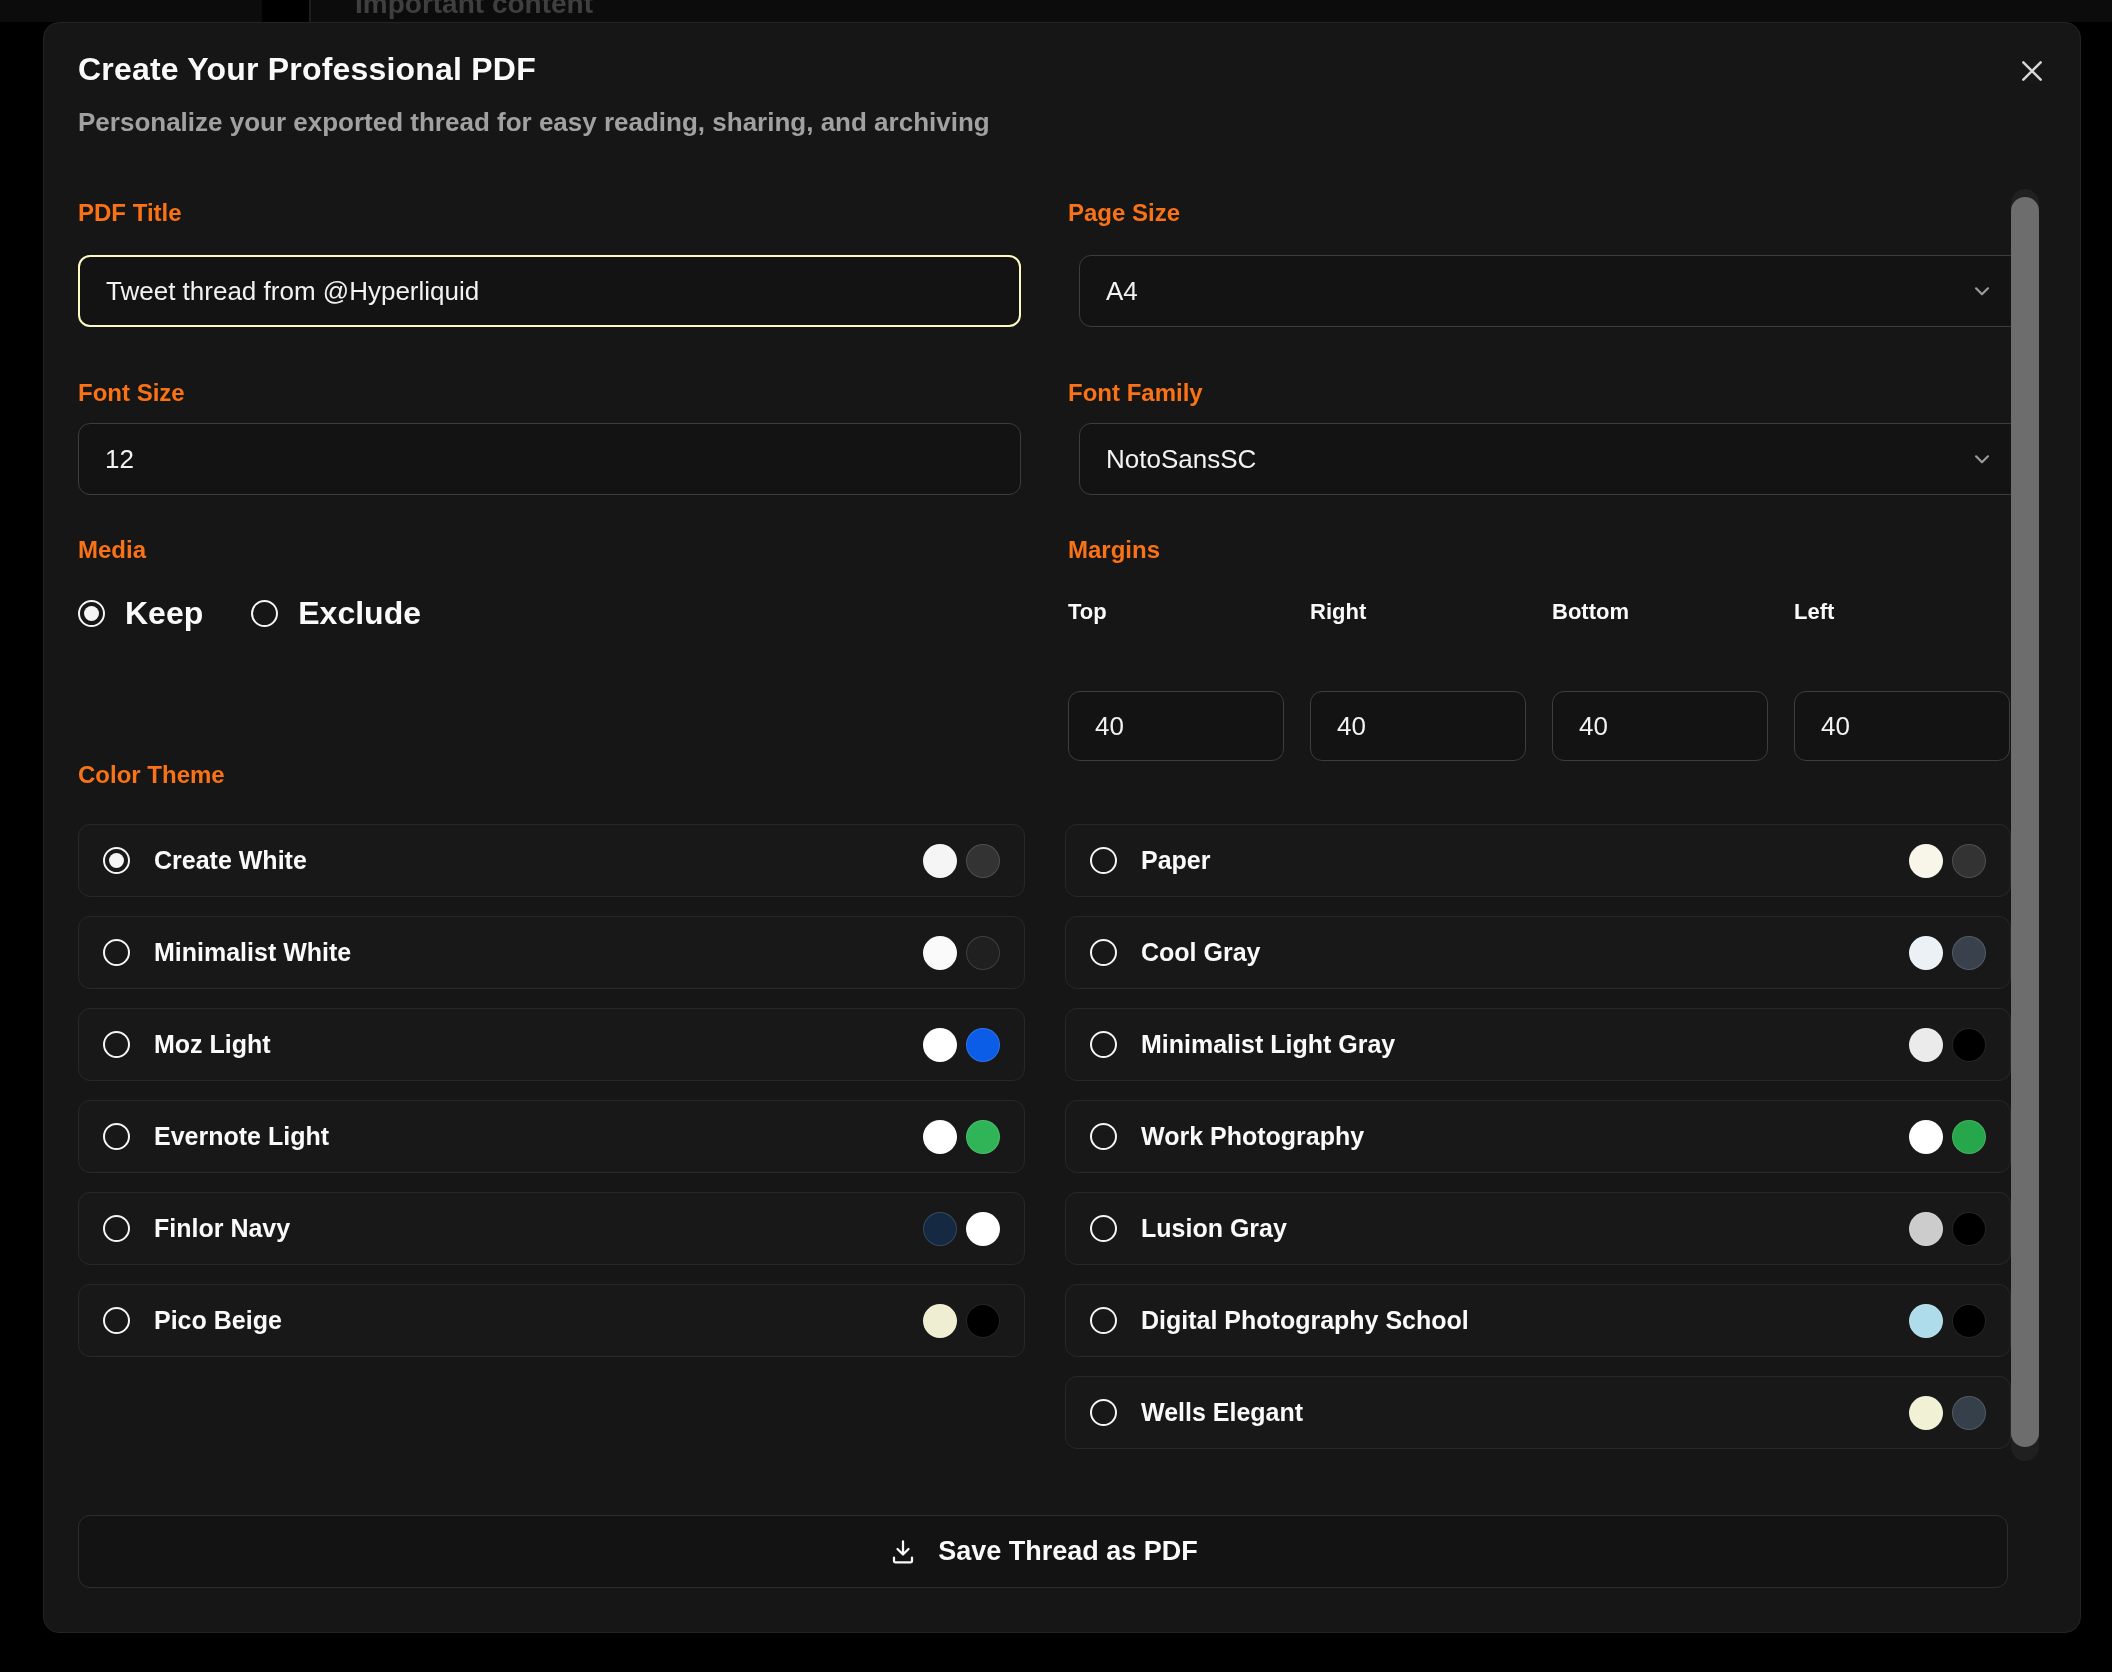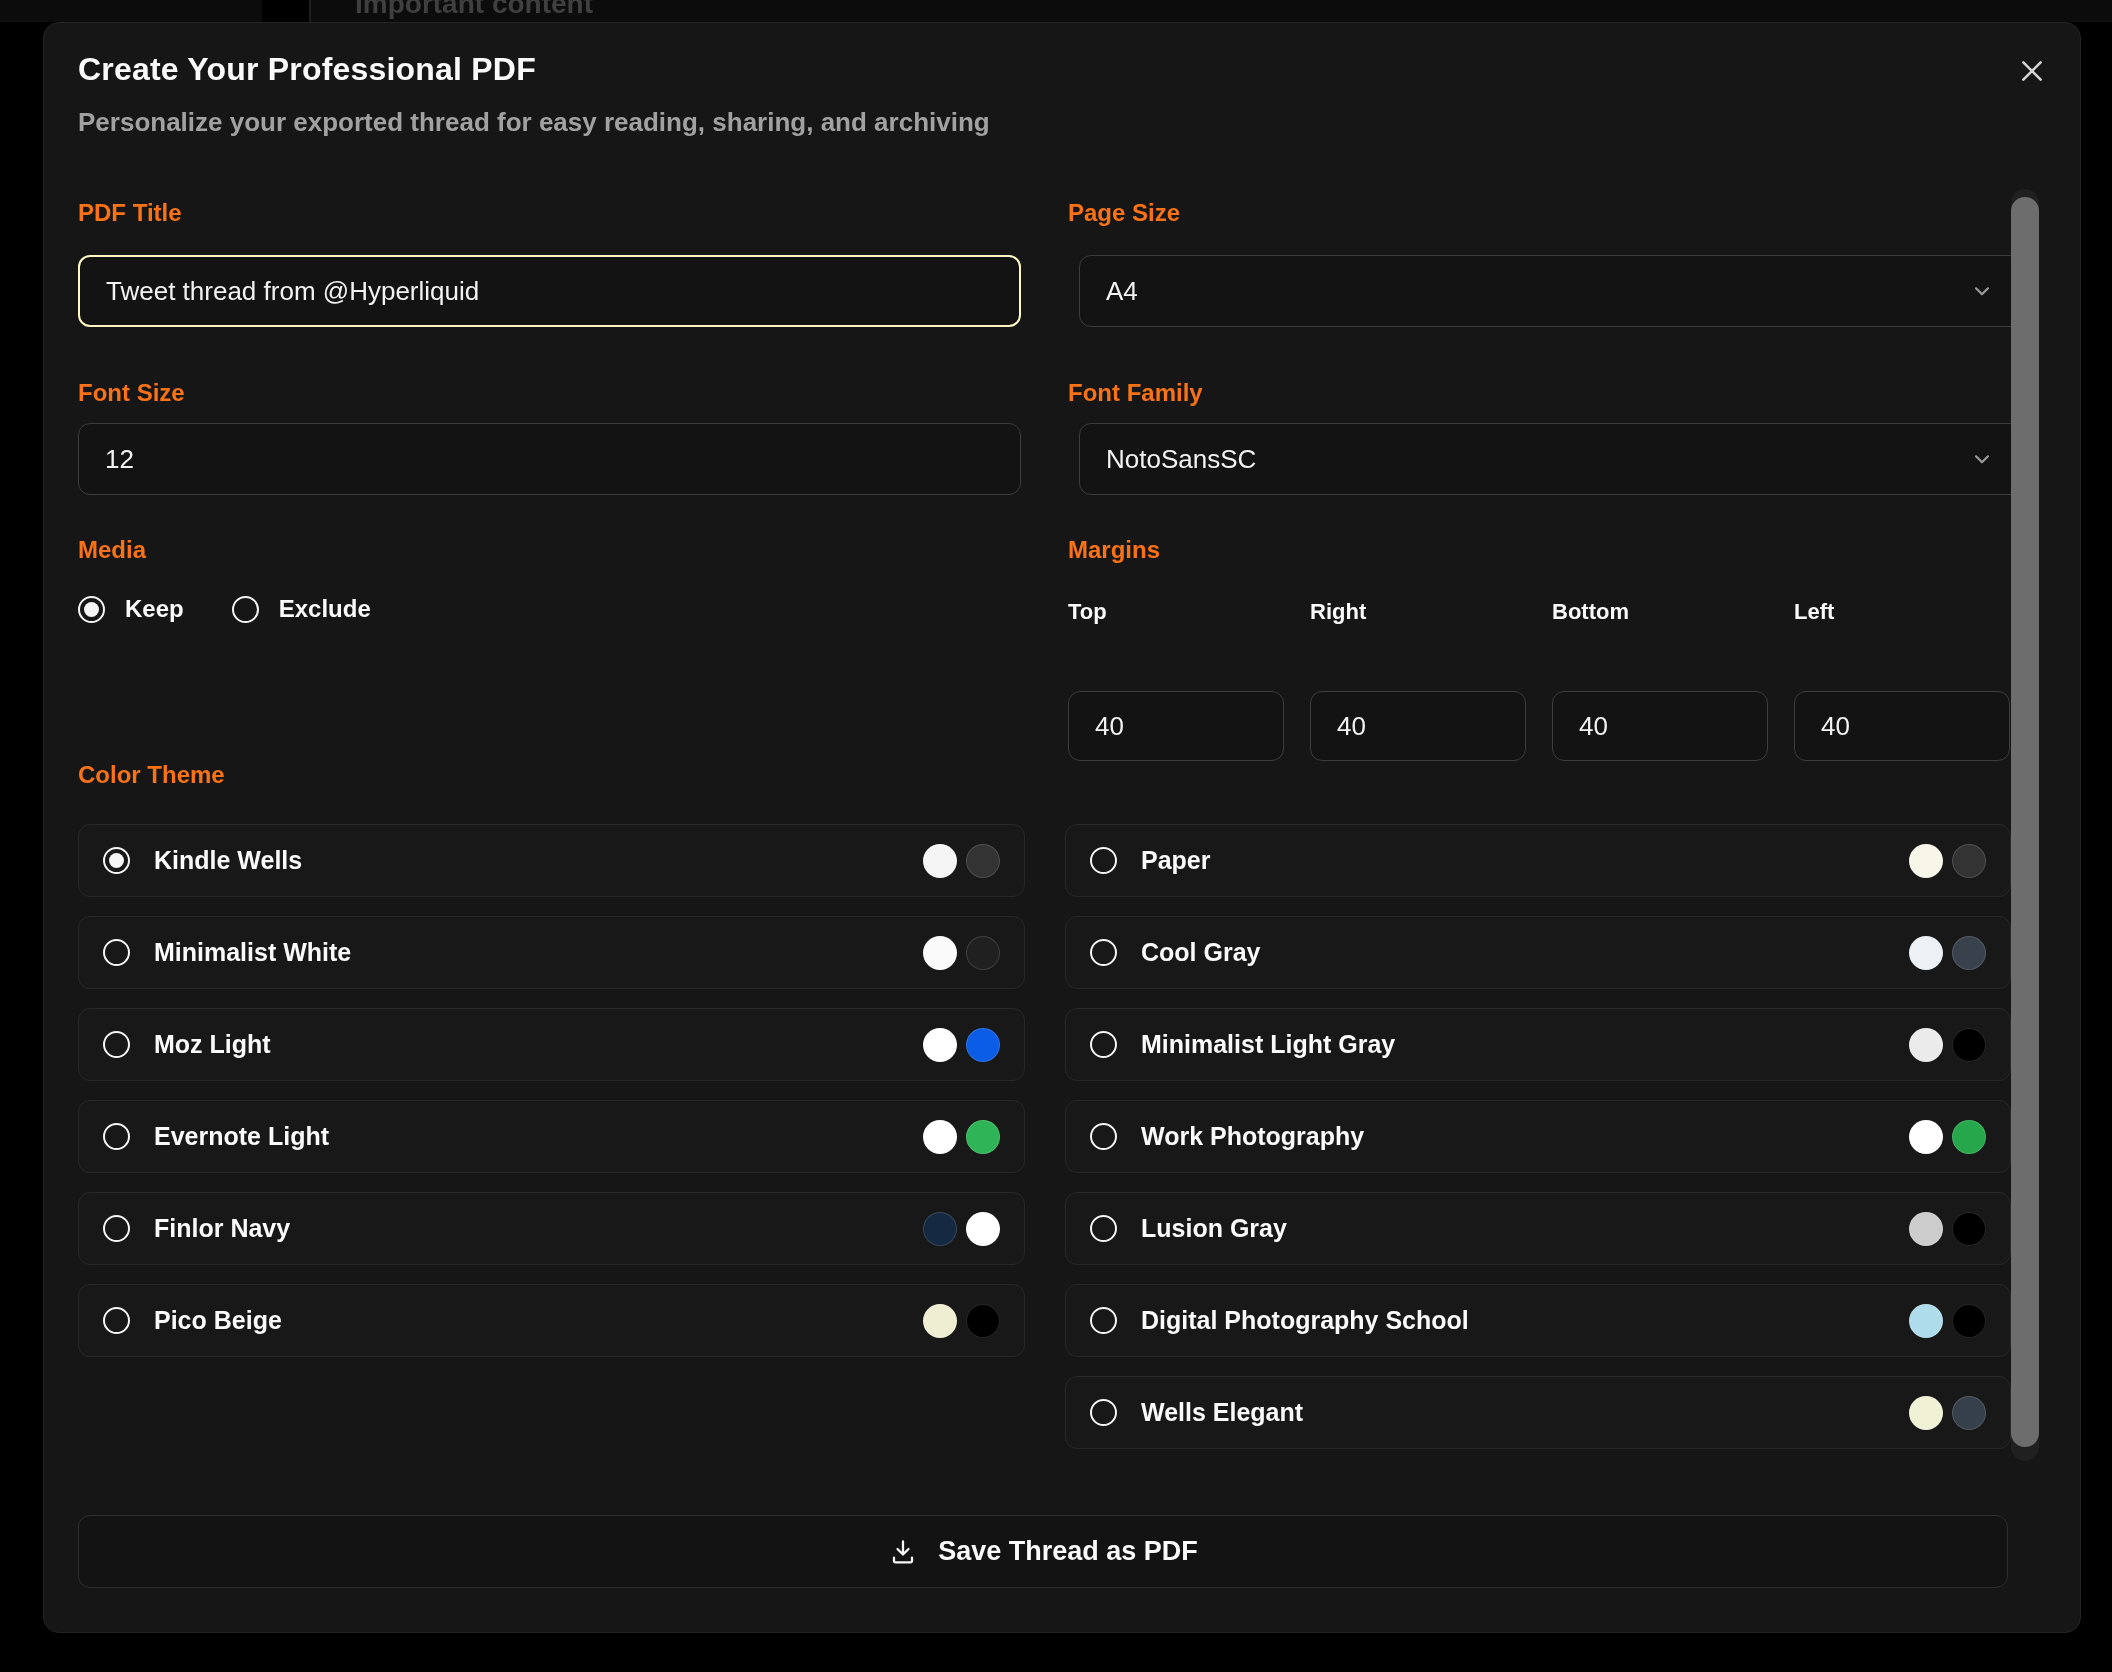--- a/index.html
+++ b/index.html
@@ -34,21 +34,21 @@
     font-family:"Liberation Sans","DejaVu Sans",sans-serif;font-size:26px;padding:0 26px;
   }
   .tinput{outline:none;}
   .tinput.focused{border:2px solid #fef9c3;}
   .tselect{display:flex;align-items:center;justify-content:space-between;cursor:pointer;margin-left:11px;}
   .tselect .chev{flex:none;margin-left:16px;}
 
   
   .media-row{position:absolute;left:34px;top:572px;display:flex;align-items:center;gap:48px;}
   .media-option{display:flex;align-items:center;gap:20px;cursor:pointer;}
-  .media-label{font-size:24px;font-weight:600;color:#fafafa;}
+  .media-label{font-size:32px;font-weight:600;color:#fafafa;}
 
   .radio{
     flex:none;width:27px;height:27px;box-sizing:border-box;border:2.5px solid #f5f5f5;border-radius:50%;
     position:relative;background:transparent;
   }
   .radio.selected::after{content:"";position:absolute;inset:4px;border-radius:50%;background:#f5f5f5;}
 
   
   .margins-grid{position:absolute;left:1024px;top:576px;display:flex;gap:26px;}
   .margin-cell{width:216px;display:flex;flex-direction:column;gap:44px;}
@@ -150,21 +150,21 @@
       <div class="margin-cell">
         <div class="margin-label">Left</div>
         <input class="tinput margin-input" value="40" style="">
       </div>
     </div>
 
   <div class="f-label" style="left:34px;top:738px;">Color Theme</div>
   <div class="theme-col" id="theme-col-left">
       <div class="theme-row">
         <span class="radio selected"></span>
-        <span class="theme-label">Kindle Wells</span>
+        <span class="theme-label">Create White</span>
         <span class="swatches">
           <span class="sw" style="background: rgb(245, 245, 245);"></span>
           <span class="sw" style="background: rgb(51, 51, 51);"></span>
         </span>
       </div>
       <div class="theme-row">
         <span class="radio"></span>
         <span class="theme-label">Minimalist White</span>
         <span class="swatches">
           <span class="sw" style="background: rgb(250, 250, 250);"></span>

